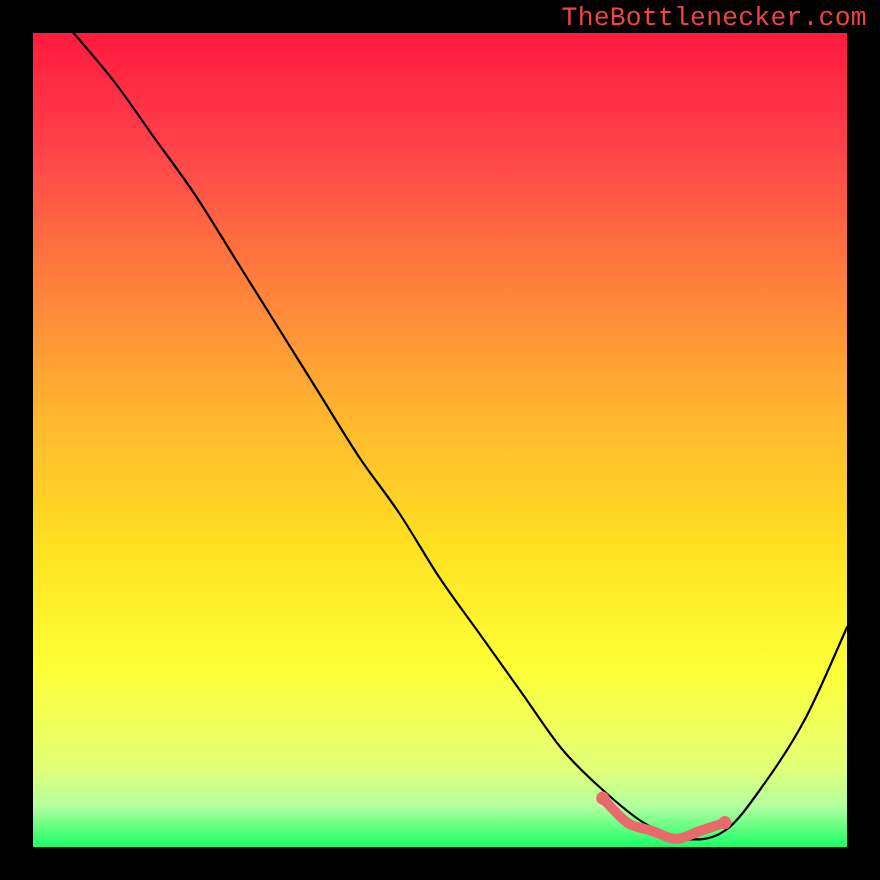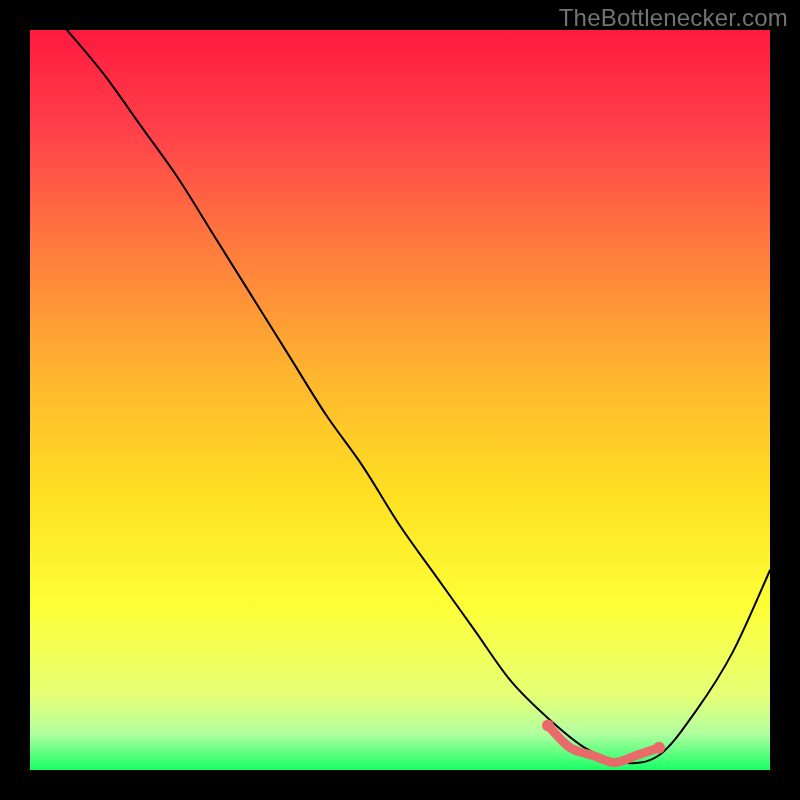--- a/index.html
+++ b/index.html
@@ -7,24 +7,24 @@
   .frame {
     position: relative;
     width: 800px;
     height: 800px;
     background: #000;
   }
   .watermark {
     position: absolute;
     top: 4px;
     right: 12px;
-    font-family: Liberation Sans, sans-serif;
+    font-family: Liberation Mono, monospace;
     font-size: 24px;
     font-weight: 500;
-    color: #737373;
+    color: #ef4444;
     letter-spacing: 0.2px;
     z-index: 10;
   }
   .plot {
     position: absolute;
     left: 30px;
     top: 30px;
     width: 740px;
     height: 740px;
   }

